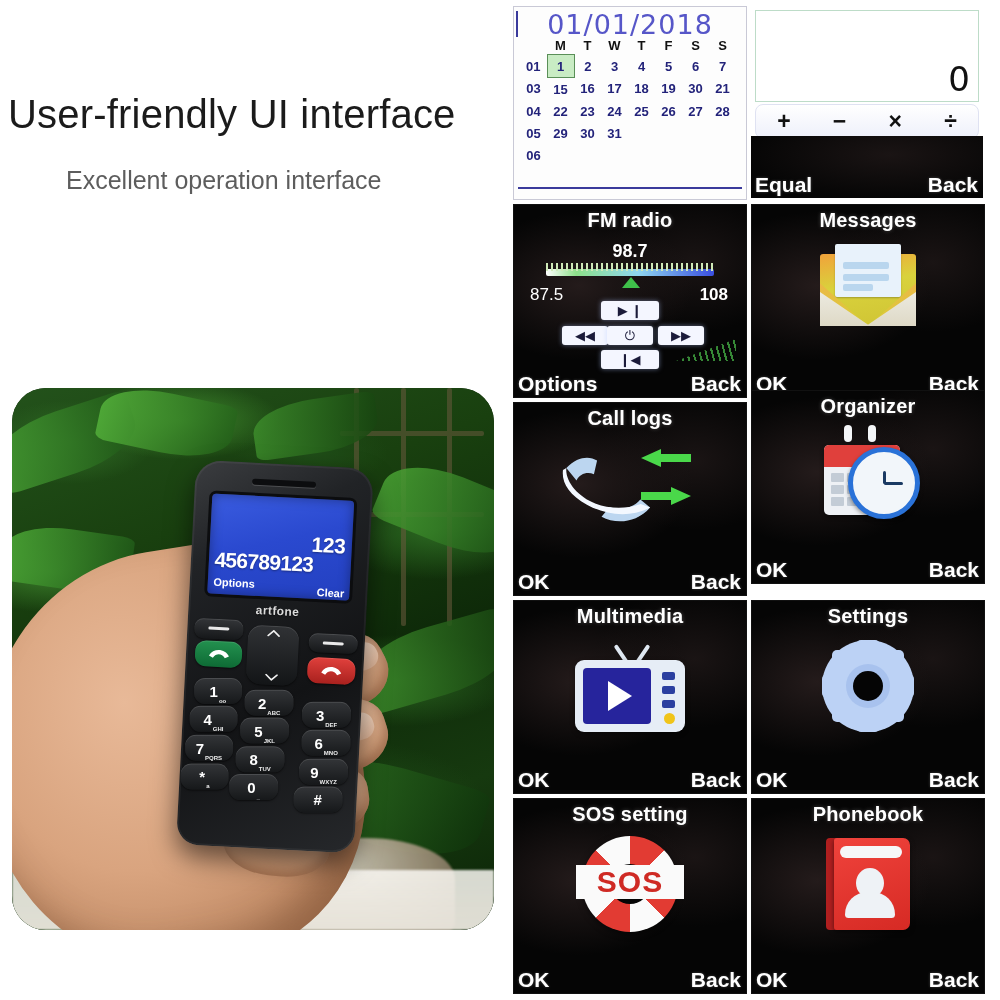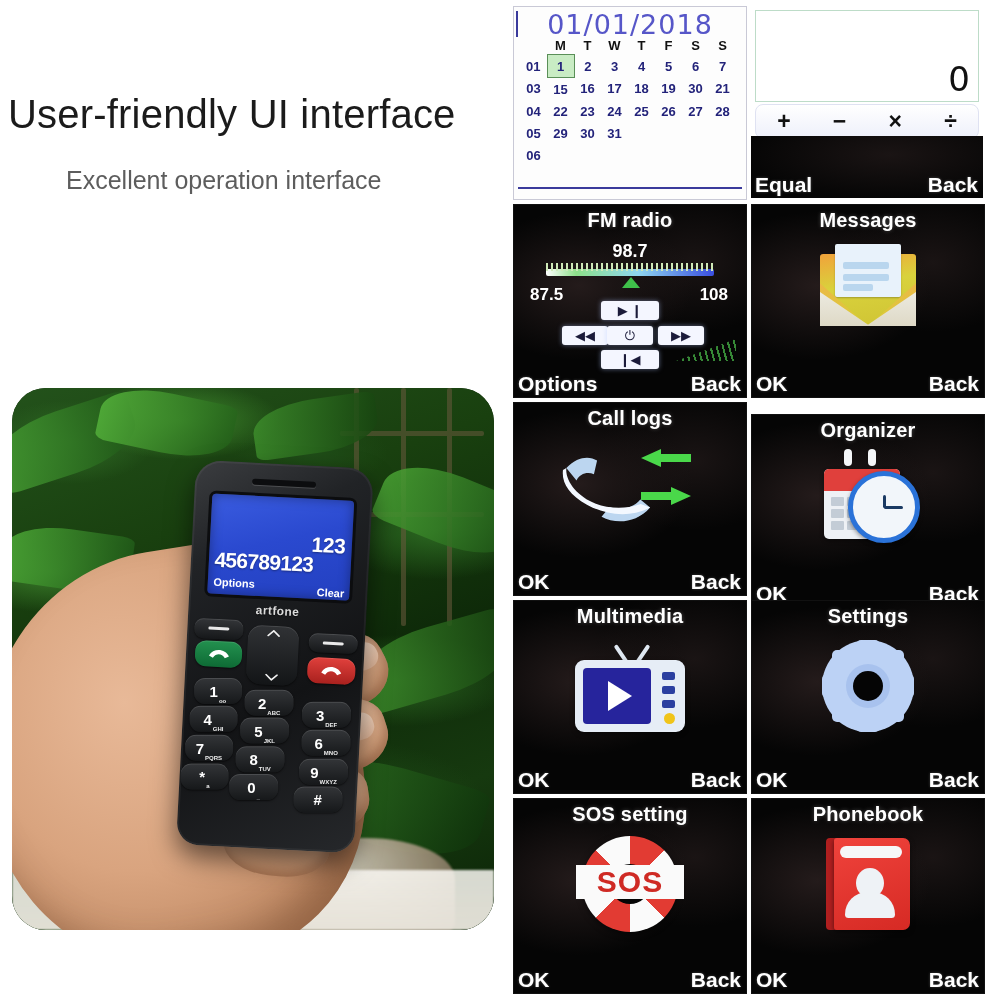--- a/index.html
+++ b/index.html
@@ -233,21 +233,21 @@
   .av-body{position:absolute;left:50%;bottom:12px;width:50px;height:26px;margin-left:-23px;border-radius:25px 25px 4px 4px;background:#eef2f6;}
 
   
   .fm-freq{position:absolute;left:0;top:36px;width:100%;text-align:center;font-size:18px;font-weight:700;}
   .fm-bar{position:absolute;left:32px;right:32px;top:64px;height:7px;
     background:linear-gradient(90deg,#ffffff 0%,#8de08a 18%,#8fd6f0 55%,#3a4fe0 100%);border-radius:2px;}
   .fm-ticks{position:absolute;left:32px;right:32px;top:58px;height:8px;
     background:repeating-linear-gradient(90deg,#cfe9b8 0 2px,transparent 2px 5px);}
   .fm-marker{position:absolute;left:50%;top:72px;margin-left:-8px;width:0;height:0;
     border-left:9px solid transparent;border-right:9px solid transparent;border-bottom:11px solid #3fc04a;}
-  .fm-lo{position:absolute;left:16px;top:80px;font-size:17px;font-weight:700;}
+  .fm-lo{position:absolute;left:16px;top:80px;font-size:17px;font-weight:400;}
   .fm-hi{position:absolute;right:18px;top:80px;font-size:17px;font-weight:700;}
   .fmbtn{position:absolute;background:#f4f6ff;color:#1b1b3a;border-radius:3px;
     display:flex;align-items:center;justify-content:center;font-size:13px;
     box-shadow:0 0 5px rgba(180,200,255,.5);}
   .fm-wave{position:absolute;right:10px;bottom:36px;width:60px;height:22px;
     background:repeating-linear-gradient(75deg,#3fa03f 0 2px,transparent 2px 6px);
     clip-path:polygon(0 100%,100% 0,100% 100%);opacity:.85;}
 </style>
 </head>
 <body>
@@ -540,21 +540,21 @@
           </svg>
           <svg class="arrowR" style="top:44px" viewBox="0 0 54 20">
             <path d="M2 6 H32 V1 L52 10 L32 19 V14 H2 Z" fill="#4ad84a"></path>
           </svg>
         </div>
       </div>
       <div class="sk sk-l">OK</div>
       <div class="sk sk-r">Back</div>
     </div>
 
-    <div class="cell scr-dark" style="left:238px;top:408px;width:232px;height:192px">
+    <div class="cell scr-dark" style="left:238px;top:384px;width:232px;height:192px">
       <div class="title">Organizer</div>
       <div class="icon-wrap">
         <div class="orgicon">
           <div class="cal-ring" style="left:28px"></div>
           <div class="cal-ring" style="left:52px"></div>
           <div class="cal-ic">
             <div class="cal-ic-top"></div>
             <div class="cal-dots">
               <i></i>
                 <i></i>

